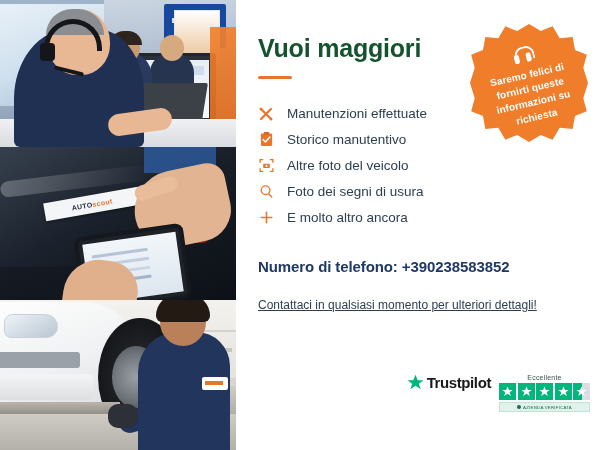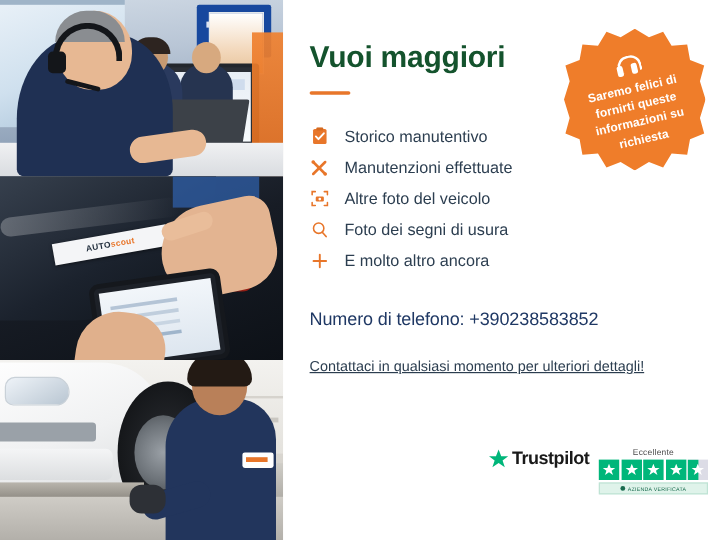--- a/index.html
+++ b/index.html
@@ -320,21 +320,21 @@
   .f-icon svg { display:block; }
   .f-label {
     font-size: 13.5px;
     color: #2c3e50;
   }
 
   
   .phone {
     margin-top: 27px;
     font-size: 15px;
-    font-weight: normal;
+    font-weight: bold;
     color: #1f3864;
     letter-spacing: -0.1px;
   }
   .contact {
     margin-top: 21px;
     font-size: 12px;
     line-height: 1.55;
     color: #2c3e50;
     text-decoration: underline;
   }
@@ -472,41 +472,41 @@
       <div class="badge-inner">
         <div class="badge-icon"></div>
         <div class="badge-text">Saremo felici di fornirti queste informazioni su richiesta</div>
       </div>
     </div>
 
     <ul class="features">
 
       <li class="feature">
         <span class="f-icon">
-          <svg width="15" height="15" viewBox="0 0 16 16">
-            <rect x="2" y="1.5" width="12" height="13.5" rx="1.5" fill="#e8762a"></rect>
-            <rect x="5" y="0" width="6" height="3" rx="1" fill="#d56a20"></rect>
-            <path d="M4.5 8.2 L6.8 10.6 L11.6 5.4" stroke="#ffffff" stroke-width="1.7" fill="none" stroke-linecap="round" stroke-linejoin="round"></path>
-          </svg>
-        </span>
-        <span class="f-label">Storico manutentivo</span>
-      </li>
-
-      <li class="feature">
-        <span class="f-icon">
           <svg width="16" height="16" viewBox="0 0 16 16">
             <g stroke="#e8762a" stroke-width="2.1" stroke-linecap="round">
               <line x1="3" y1="3" x2="13" y2="13"></line>
               <line x1="13" y1="3" x2="3" y2="13"></line>
             </g>
             <circle cx="3" cy="3" r="1.5" fill="#e8762a"></circle>
             <circle cx="13" cy="13" r="1.5" fill="#e8762a"></circle>
           </svg>
         </span>
         <span class="f-label">Manutenzioni effettuate</span>
+      </li>
+
+      <li class="feature">
+        <span class="f-icon">
+          <svg width="15" height="15" viewBox="0 0 16 16">
+            <rect x="2" y="1.5" width="12" height="13.5" rx="1.5" fill="#e8762a"></rect>
+            <rect x="5" y="0" width="6" height="3" rx="1" fill="#d56a20"></rect>
+            <path d="M4.5 8.2 L6.8 10.6 L11.6 5.4" stroke="#ffffff" stroke-width="1.7" fill="none" stroke-linecap="round" stroke-linejoin="round"></path>
+          </svg>
+        </span>
+        <span class="f-label">Storico manutentivo</span>
       </li>
 
       <li class="feature">
         <span class="f-icon">
           <svg width="15" height="15" viewBox="0 0 16 16">
             <g stroke="#e8762a" stroke-width="1.4" fill="none" stroke-linecap="round">
               <path d="M1.2 4.6 V1.8 H4"></path>
               <path d="M12 1.8 H14.8 V4.6"></path>
               <path d="M14.8 11.4 V14.2 H12"></path>
               <path d="M4 14.2 H1.2 V11.4"></path>

